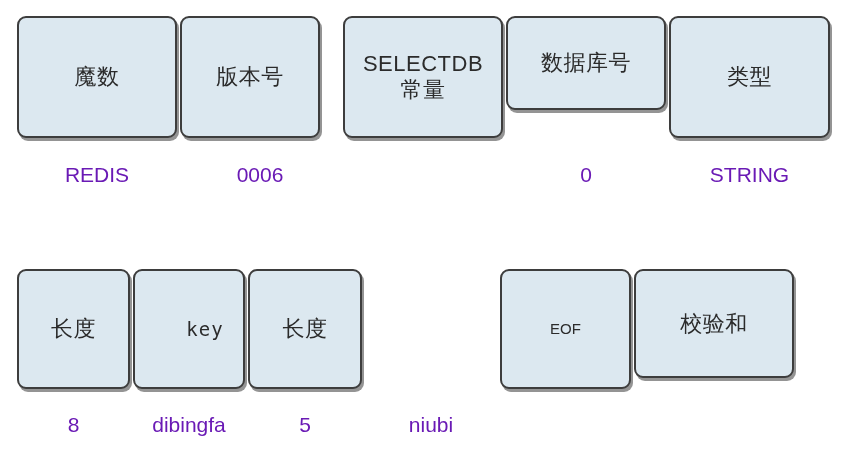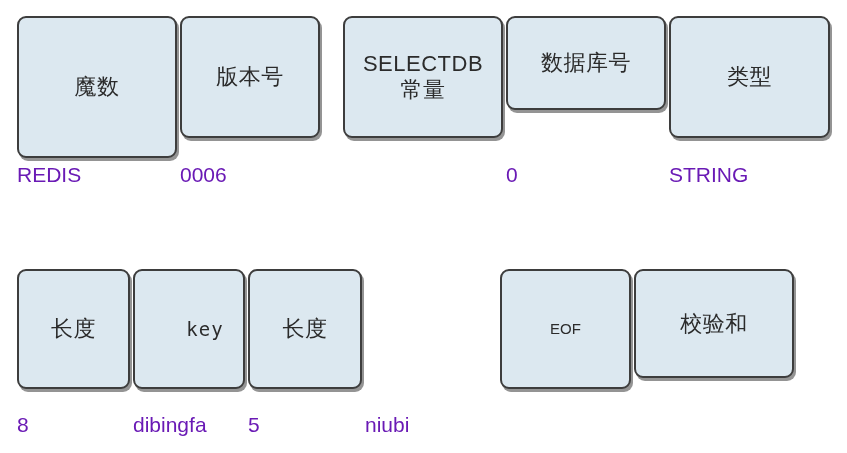--- a/index.html
+++ b/index.html
@@ -53,31 +53,32 @@
   .box-label.latin {
     font-family: "Liberation Sans", "DejaVu Sans", sans-serif;
     font-size: 15px;
     letter-spacing: 0px;
   }
   .value {
     position: absolute;
     color: #6a1ab5;
     font-size: 21px;
     font-family: "Liberation Sans", "DejaVu Sans", sans-serif;
+    text-align: center;
     white-space: nowrap;
     line-height: 1;
   }
 </style>
 </head>
 <body>
 
 <div class="diagram">
 
   <div class="row" id="row-0" style="top:16px; height:182px;">
-      <div class="box" style="left: 17px; top: 0px; width: 160px; height: 142px;">
+      <div class="box" style="left: 17px; top: 0px; width: 160px; height: 122px;">
         <span class="box-label">魔数</span>
       </div>
       <div class="box" style="left: 180px; top: 0px; width: 140px; height: 122px;">
         <span class="box-label">版本号</span>
       </div>
       <div class="box" style="left: 343px; top: 0px; width: 160px; height: 122px;">
         <span class="box-label">SELECTDB
 常量</span>
       </div>
       <div class="box" style="left: 506px; top: 0px; width: 160px; height: 94px;">

